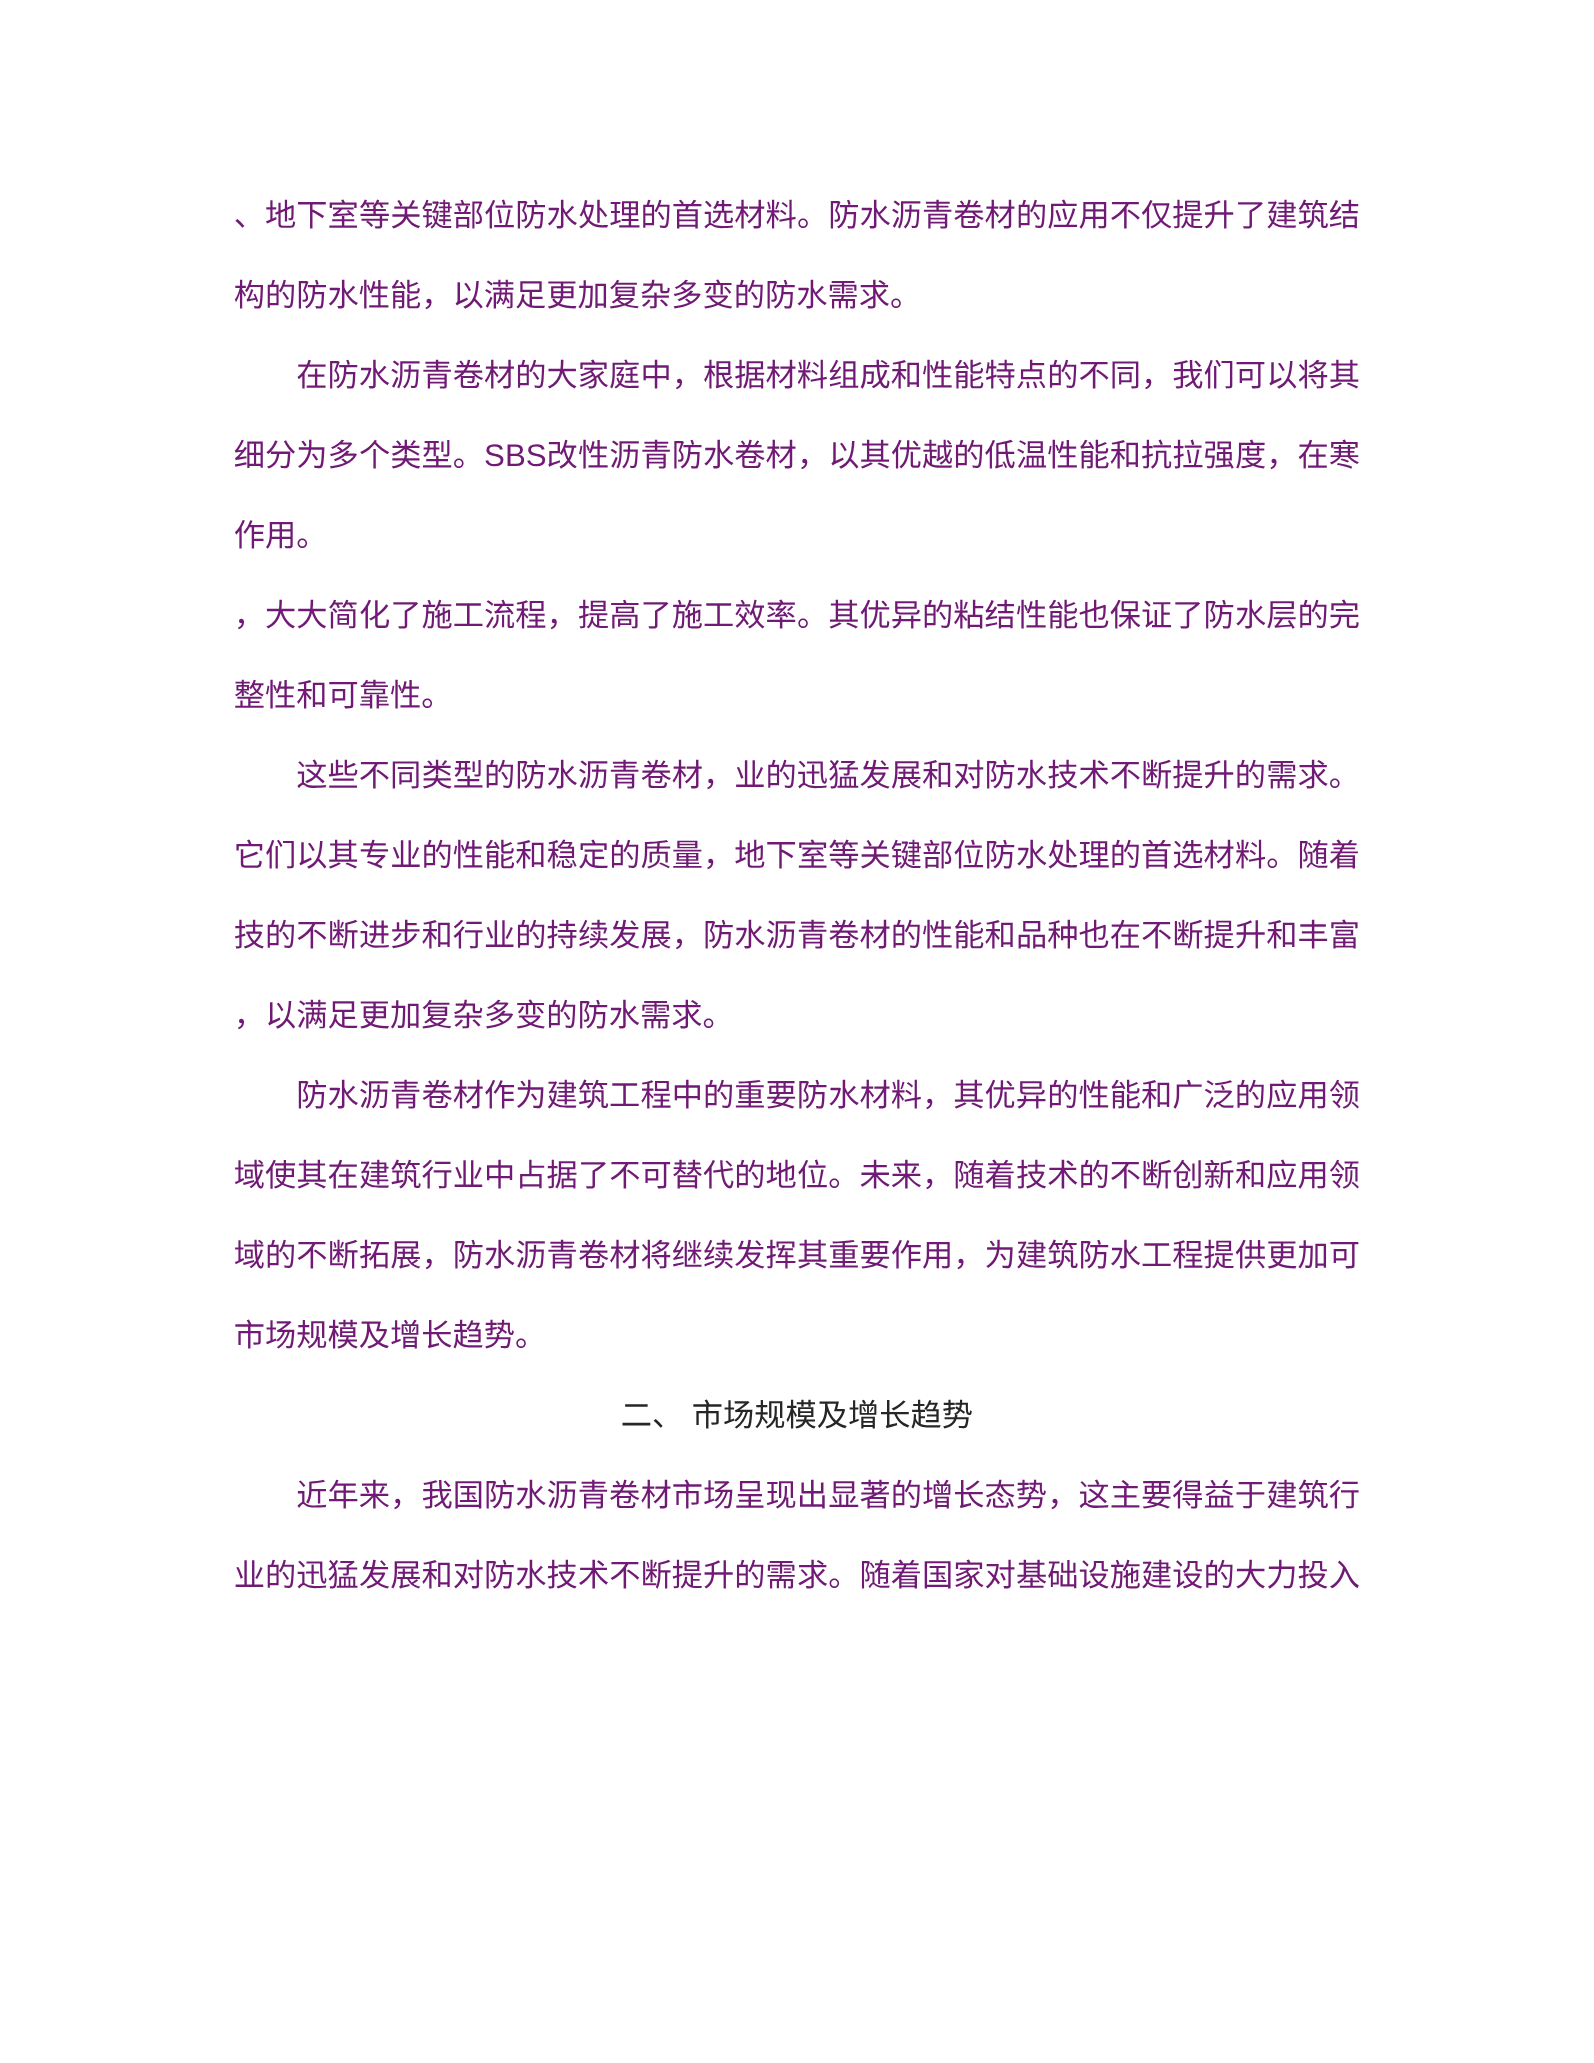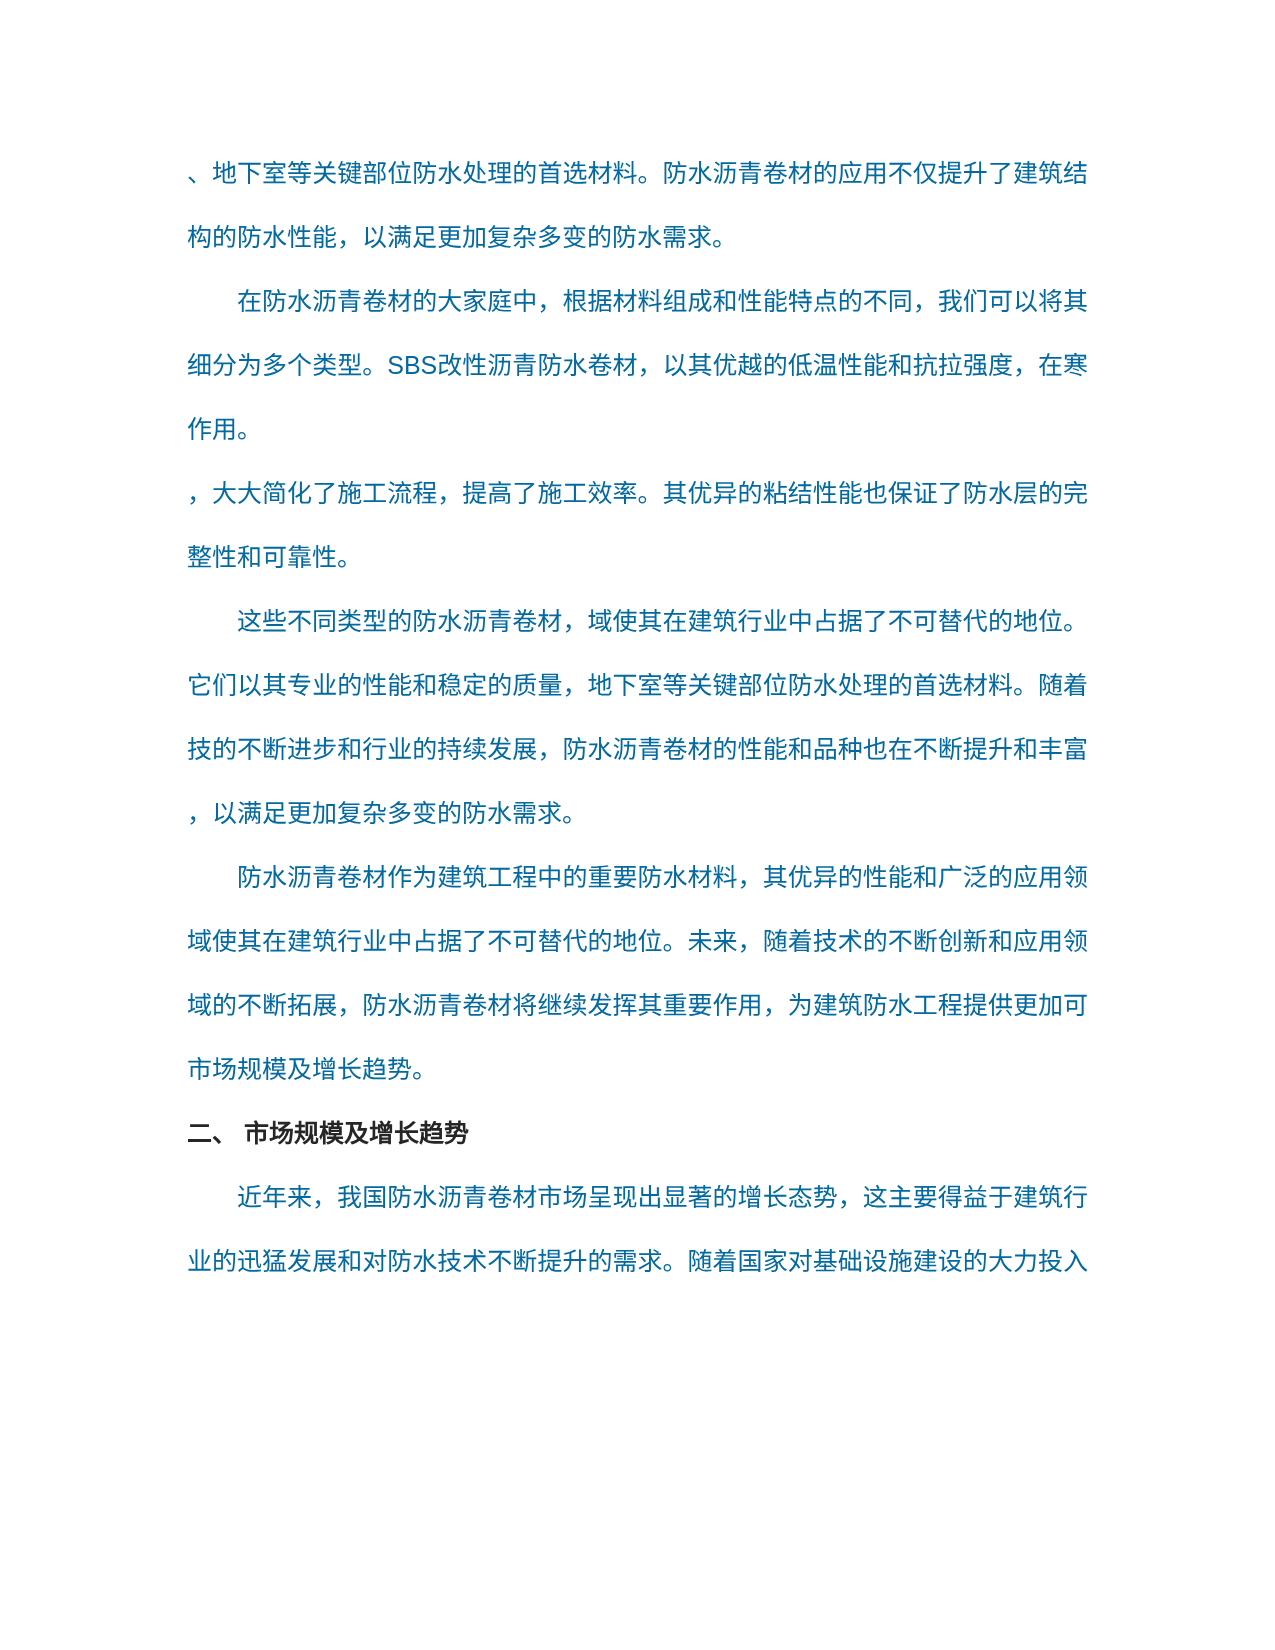--- a/index.html
+++ b/index.html
@@ -20,50 +20,51 @@
     left: 187px;
     top: 141px;
     width: 901px;
   }
   .doc-line {
     box-sizing: border-box;
     width: 100%;
     height: 64px;
     line-height: 64px;
     font-size: 25px;
-    color: #0369a1;
+    color: #701a75;
     text-align: left;
     overflow: hidden;
   }
   .doc-line.fill {
     text-align: justify;
     text-align-last: justify;
   }
   .doc-line.indent {
     padding-left: 2em;
   }
   .doc-line.heading {
     color: #262626;
-    font-weight: 700;
+    font-weight: 400;
+    text-align: center;
   }
 </style>
 </head>
 <body>
 
 <div class="page" style="color: rgb(38, 38, 38);">
   <div class="doc-content">
 
   <div class="doc-line fill">、地下室等关键部位防水处理的首选材料。防水沥青卷材的应用不仅提升了建筑结</div>
       <div class="doc-line">构的防水性能，以满足更加复杂多变的防水需求。</div>
       <div class="doc-line indent fill">在防水沥青卷材的大家庭中，根据材料组成和性能特点的不同，我们可以将其</div>
       <div class="doc-line fill">细分为多个类型。SBS改性沥青防水卷材，以其优越的低温性能和抗拉强度，在寒</div>
       <div class="doc-line">作用。</div>
       <div class="doc-line fill">，大大简化了施工流程，提高了施工效率。其优异的粘结性能也保证了防水层的完</div>
       <div class="doc-line">整性和可靠性。</div>
-      <div class="doc-line indent fill">这些不同类型的防水沥青卷材，域使其在建筑行业中占据了不可替代的地位。</div>
+      <div class="doc-line indent fill">这些不同类型的防水沥青卷材，业的迅猛发展和对防水技术不断提升的需求。</div>
       <div class="doc-line fill">它们以其专业的性能和稳定的质量，地下室等关键部位防水处理的首选材料。随着科</div>
       <div class="doc-line fill">技的不断进步和行业的持续发展，防水沥青卷材的性能和品种也在不断提升和丰富</div>
       <div class="doc-line">，以满足更加复杂多变的防水需求。</div>
       <div class="doc-line indent fill">防水沥青卷材作为建筑工程中的重要防水材料，其优异的性能和广泛的应用领</div>
       <div class="doc-line fill">域使其在建筑行业中占据了不可替代的地位。未来，随着技术的不断创新和应用领</div>
       <div class="doc-line fill">域的不断拓展，防水沥青卷材将继续发挥其重要作用，为建筑防水工程提供更加可</div>
       <div class="doc-line">市场规模及增长趋势。</div>
       <div class="doc-line heading">二、 市场规模及增长趋势</div>
       <div class="doc-line indent fill">近年来，我国防水沥青卷材市场呈现出显著的增长态势，这主要得益于建筑行</div>
       <div class="doc-line fill">业的迅猛发展和对防水技术不断提升的需求。随着国家对基础设施建设的大力投入</div>

